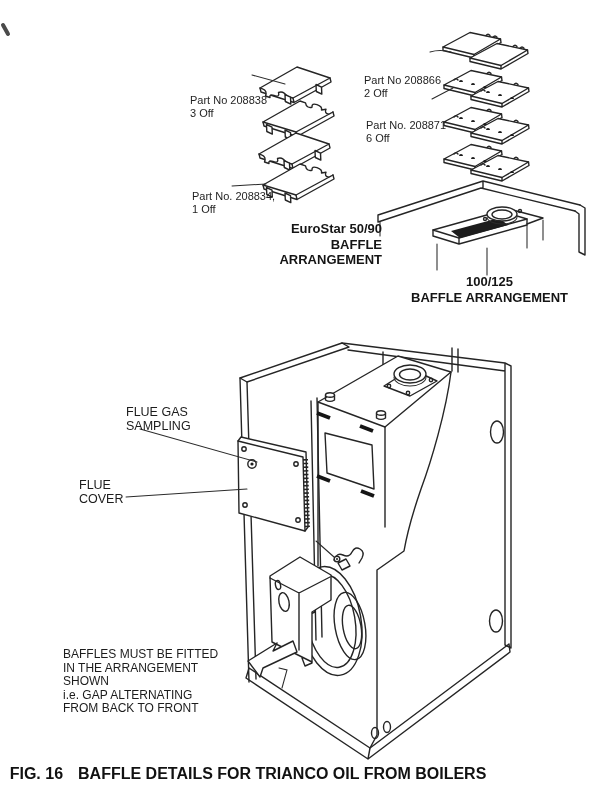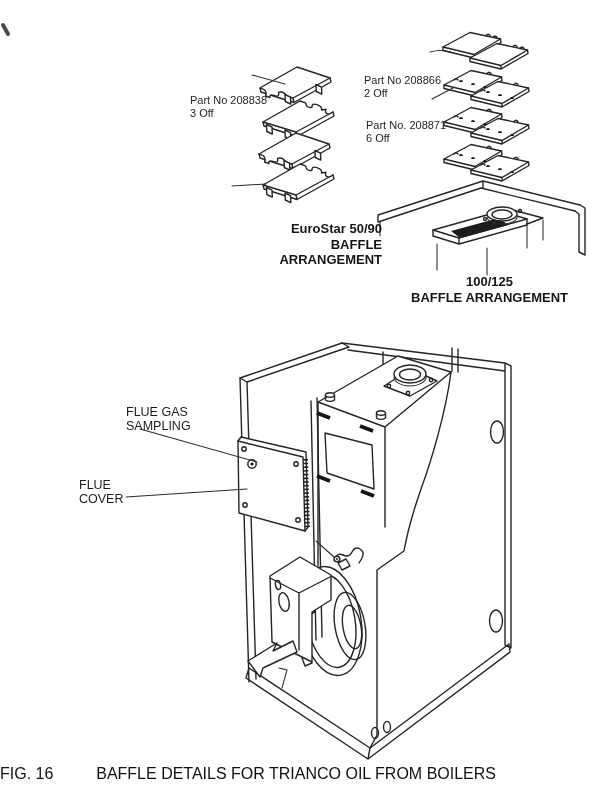--- a/index.html
+++ b/index.html
@@ -4,22 +4,22 @@
 <style>
   html,body{margin:0;padding:0;background:#e8e8e8;}
   #page{position:relative;width:600px;height:800px;background:#ffffff;overflow:hidden;
         font-family:"Liberation Sans", sans-serif;color:#1f1f1f;}
   #artwork{position:absolute;left:0;top:0;width:600px;height:800px;}
   .lbl{position:absolute;white-space:pre-line;font-size:11px;line-height:13px;color:#1f1f1f;margin-top:28px;}
   .lbl-md{position:absolute;white-space:pre-line;font-size:12.5px;line-height:13.5px;color:#1c1c1c;}
   .cap{position:absolute;white-space:pre-line;font-weight:bold;font-size:13px;line-height:15.5px;
        text-align:center;color:#151515;}
   .note{position:absolute;white-space:pre-line;font-size:12px;line-height:13.5px;color:#1c1c1c;}
-  .figcap{position:absolute;left:0;top:765px;width:496px;display:flex;justify-content:space-between;
-          gap:15px;font-weight:normal;font-size:16px;color:#111;}
+  .figcap{position:absolute;left:0;top:765px;width:496px;display:flex;justify-content:center;
+          gap:15px;font-weight:bold;font-size:16px;color:#111;}
   
   .s{stroke:#252525;fill:none;stroke-width:1.4;stroke-linecap:round;stroke-linejoin:round;}
   .sf{stroke:#252525;fill:#ffffff;stroke-width:1.4;stroke-linecap:round;stroke-linejoin:round;}
   .thin{stroke:#2b2b2b;fill:none;stroke-width:1.05;stroke-linecap:round;}
   .thick{stroke:#151515;fill:none;stroke-width:4;stroke-linecap:butt;}
   .ink{fill:#1c1c1c;stroke:none;}
   .serr{stroke:#252525;fill:none;stroke-width:5;stroke-dasharray:1.6 2.1;stroke-linecap:butt;}
 </style>
 </head>
 <body>
@@ -168,34 +168,41 @@
       <path class="thin" d="M232,186 L266,184"></path>
       <path class="thin" d="M430,52 Q440,49 451,52"></path>
       <path class="thin" d="M432,99 L453,88"></path>
       <path class="thin" d="M140,429 L257,462"></path>
       <path class="thin" d="M126,497 L247,489"></path>
     </g>
   </svg>
 
   <div class="lbl" style="left:190px;top:66px;">Part No 208838
 3 Off</div>
+  <div class="lbl" style="left:192px;top:162px;">Part No. 208834,
+1 Off</div>
   <div class="lbl" style="left:364px;top:46px;">Part No 208866
 2 Off</div>
   <div class="lbl" style="left:366px;top:91px;">Part No. 208871
 6 Off</div>
 
   <div class="cap" style="left:222px;top:221px;width:160px;text-align:right;">EuroStar 50/90
 BAFFLE
 ARRANGEMENT</div>
   <div class="cap" style="left:392px;top:274px;width:195px;">100/125
 BAFFLE ARRANGEMENT</div>
 
   <div class="lbl-md" style="left:78px;top:406px;margin-left:48px;">FLUE GAS
 SAMPLING</div>
   <div class="lbl-md" style="left:79px;top:479px;">FLUE
 COVER</div>
+  <div class="note" style="left:63px;top:648px;">BAFFLES MUST BE FITTED
+IN THE ARRANGEMENT
+SHOWN
+i.e. GAP ALTERNATING
+FROM BACK TO FRONT</div>
 
   <div class="figcap">
     <span>FIG. 16</span>
     <span>BAFFLE DETAILS FOR TRIANCO OIL FROM BOILERS</span>
   </div>
 
 </div>
 
 </body></html>

